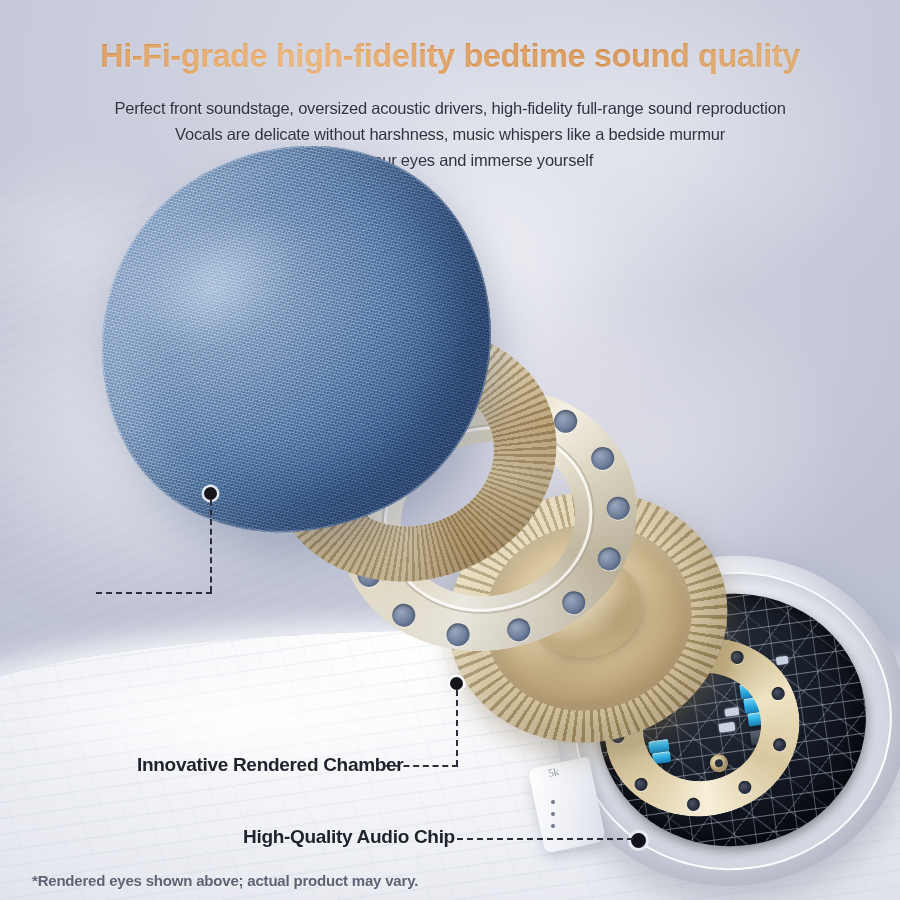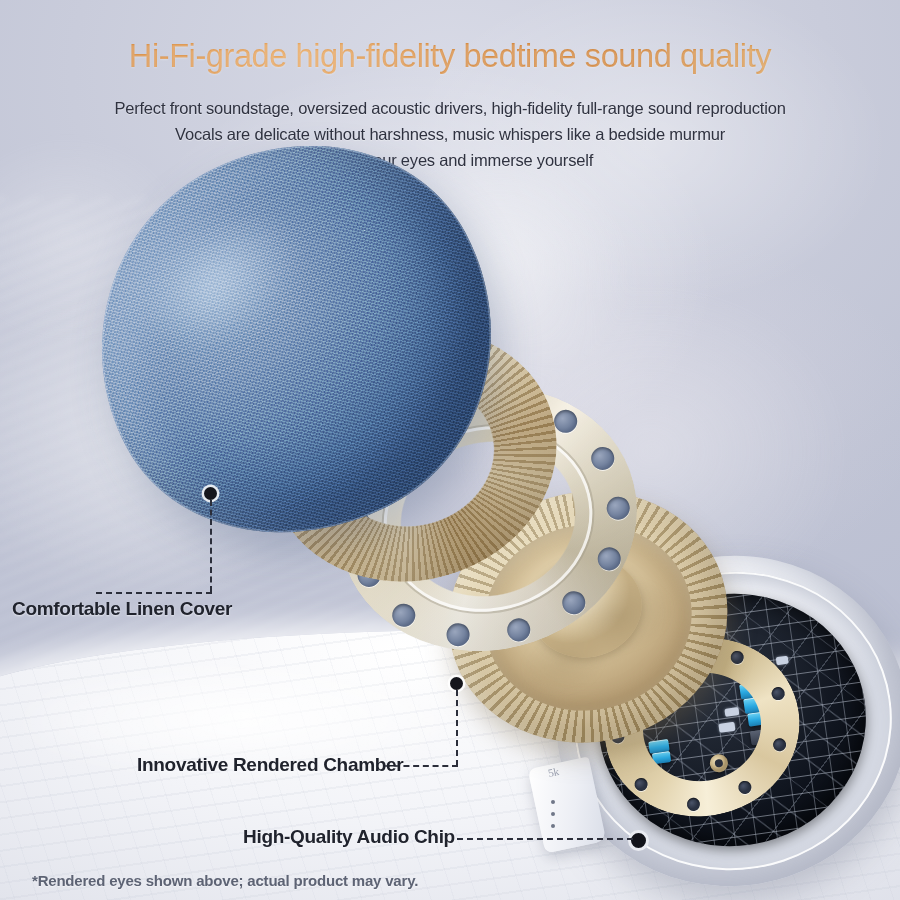--- a/index.html
+++ b/index.html
@@ -59,21 +59,21 @@
   }
   .floor-sheen{
     position:absolute;left:2%;top:72%;width:62%;height:16%;
     background:radial-gradient(60% 60% at 40% 50%, rgba(255,255,255,.9), rgba(255,255,255,0) 72%);
     filter:blur(10px);
   }
 
   
   .headline{
     position:absolute;left:0;right:0;top:38px;text-align:center;
-    font-size:32.5px;font-weight:400;letter-spacing:-.4px;
+    font-size:32.5px;font-weight:700;letter-spacing:-.4px;
     background:linear-gradient(95deg,#b9702f 0%,#d98f45 16%,#e6a45c 34%,#d4873c 52%,#cf8136 70%,#d99a51 86%,#c07a33 100%);
     -webkit-background-clip:text;background-clip:text;
     color:transparent;-webkit-text-fill-color:transparent;
     text-shadow:0 1px 2px rgba(255,255,255,.25);
     white-space:nowrap;
   }
   .sub{
     position:absolute;left:0;right:0;text-align:center;
     color:#2f3240;font-size:16.5px;font-weight:500;letter-spacing:-.2px;
     text-shadow:0 1px 1px rgba(255,255,255,.45);
@@ -441,21 +441,20 @@
       <div class="linen-tex"></div>
       <div class="linen-fleck"></div>
       <div class="linen-hl"></div>
       <div class="linen-rim"></div>
     </div>
   </div>
 
   <div class="dot" style="left:204px;top:487px;"></div>
   <div class="dash-v" style="left:210px;top:500px;height:92px;"></div>
   <div class="dash-h" style="left:96px;top:592px;width:116px;"></div>
-  <div class="callout c1">Comfortable Linen Cover</div>
 
   <div class="dot" style="left:450px;top:677px;"></div>
   <div class="dash-v" style="left:456px;top:690px;height:76px;"></div>
   <div class="dash-h" style="left:384px;top:765px;width:74px;"></div>
   <div class="callout c2">Innovative Rendered Chamber</div>
 
   <div class="dot-ring" style="left:628px;top:830px;"></div>
   <div class="dash-h" style="left:457px;top:838px;width:176px;"></div>
   <div class="callout c3">High-Quality Audio Chip</div>
 

